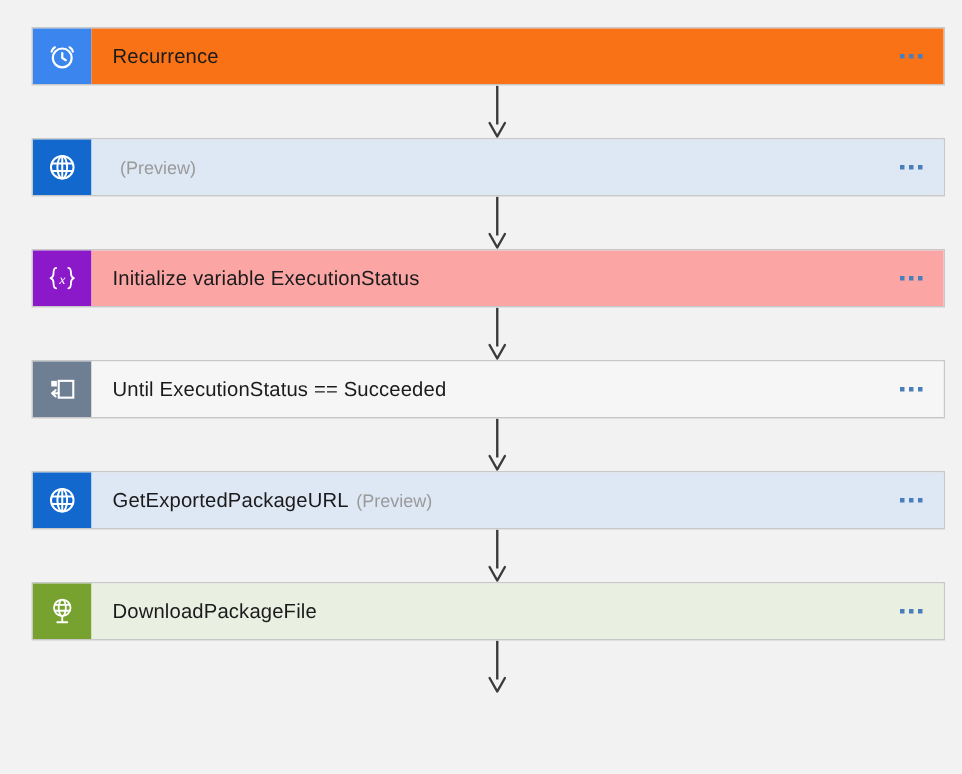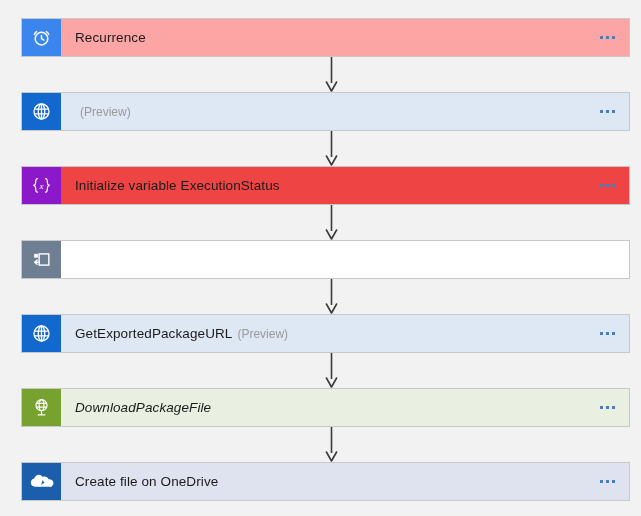--- a/index.html
+++ b/index.html
@@ -68,23 +68,23 @@
     cursor: pointer;
   }
   .card-menu i {
     display: block;
     width: 3px;
     height: 3px;
     background: #4a7ebb;
   }
 
   
-  .bg-recurrence  { background: #fca5a5; }
+  .bg-recurrence  { background: #f97316; }
   .bg-http        { background: #dee8f5; }
-  .bg-variable    { background: #ef4444; }
+  .bg-variable    { background: #fca5a5; }
   .bg-until       { background: #f6f6f6; }
   .bg-green       { background: #e9efe1; }
   .bg-onedrive    { background: #dfe3ef; }
 
   
   .tile-blue-bright { background: #3a86ee; }
   .tile-blue-dark   { background: #1368ce; }
   .tile-purple      { background: #8c19c9; }
   .tile-slate       { background: #6e7f93; }
   .tile-green       { background: #77a22f; }
@@ -195,71 +195,62 @@
     </div>
     <div class="card" style="top: 240px;">
       <div class="card-icon tile-slate">
         <svg width="21" height="21" viewBox="0 0 24 24" fill="none" stroke="#ffffff" stroke-width="1.6">
           <rect x="9.3" y="5.6" width="11.1" height="12.8"></rect>
           <rect x="3.6" y="5.6" width="4.3" height="4.3" fill="#ffffff" stroke="none"></rect>
           <path d="M9.3 15.1 H4.6" stroke-linecap="round"></path>
           <path d="M6.9 12.7 L4.3 15.1 L6.9 17.5" stroke-linecap="round" stroke-linejoin="round"></path>
         </svg>
       </div>
+      <div class="card-body bg-until">
+        <span class="card-title">Until ExecutionStatus == Succeeded</span>
+        <div style="flex: 1 1 auto;"></div>
+        <div class="card-menu" title="...">
+          <i></i>
+          <i></i>
+          <i></i>
+        </div>
+      </div>
     </div>
     <div class="card" style="top: 314px; justify-content: space-between;">
       <div class="card-icon tile-blue-dark">
         <svg width="21" height="21" viewBox="0 0 24 24" fill="none" stroke="#ffffff" stroke-width="1.5">
           <circle cx="12" cy="12" r="8.6"></circle>
           <ellipse cx="12" cy="12" rx="3.7" ry="8.6"></ellipse>
           <path d="M3.6 9.2 H20.4 M3.6 14.8 H20.4 M12 3.4 V20.6"></path>
         </svg>
       </div>
       <div class="card-body bg-http">
         <span class="card-title">GetExportedPackageURL</span>
         <span class="card-suffix">(Preview)</span>
         <div style="flex: 1 1 auto;"></div>
         <div class="card-menu" title="...">
           <i></i>
           <i></i>
           <i></i>
         </div>
       </div>
     </div>
-    <div class="card" style="top: 388px; font-style: italic;">
+    <div class="card" style="top: 388px;">
       <div class="card-icon tile-green">
         <svg width="21" height="21" viewBox="0 0 24 24" fill="none" stroke="#ffffff" stroke-width="1.4">
           <circle cx="12" cy="9.4" r="6.3"></circle>
           <ellipse cx="12" cy="9.4" rx="2.7" ry="6.3"></ellipse>
           <path d="M5.8 7.2 H18.2 M5.8 11.6 H18.2"></path>
           <path d="M12 15.7 V19.4" stroke-linecap="round"></path>
           <path d="M8.2 20.4 H15.8" stroke-linecap="round"></path>
         </svg>
       </div>
       <div class="card-body bg-green">
         <span class="card-title">DownloadPackageFile</span>
         <div style="flex: 1 1 auto;"></div>
         <div class="card-menu" title="...">
           <i></i>
           <i></i>
           <i></i>
         </div>
       </div>
     </div>
-    <div class="card" style="top: 462px;">
-      <div class="card-icon tile-onedrive">
-        <svg width="24" height="19" viewBox="0 0 28 20" fill="#ffffff">
-          <path d="M10.6 2.1 C7.9 2.1 5.6 3.9 4.9 6.4 C2.6 6.8 0.9 8.8 0.9 11.2 C0.9 13.9 3.1 16.1 5.8 16.1 H12.2 L15.6 6.3 C14.5 3.8 12.7 2.1 10.6 2.1 Z"></path>
-          <path d="M22.3 7.6 C21.9 7.6 21.5 7.65 21.1 7.75 C20.3 5.8 18.4 4.45 16.2 4.45 C14.7 4.45 13.35 5.07 12.4 6.06 C14.3 6.9 15.7 8.6 16.2 10.65 H22.3 C24.1 10.65 25.6 12.15 25.6 13.95 C25.6 15.2 24.9 16.3 23.85 16.85 L23.9 16.1 H9.6 L9.6 16.1 H22.3 C24.6 16.1 26.5 14.2 26.5 11.85 C26.5 9.5 24.6 7.6 22.3 7.6 Z"></path>
-          <path d="M9.6 16.1 H23.9 C25.9 15.7 27.4 13.95 27.4 11.85 C27.4 9.5 25.5 7.6 23.2 7.6 C22.75 7.6 22.3 7.67 21.9 7.8 C21.0 5.7 19.0 4.25 16.6 4.25 C14.55 4.25 12.75 5.33 11.7 6.95 C14.2 7.3 16.2 9.1 16.9 11.45 C16.1 11.6 9.6 16.1 9.6 16.1 Z"></path>
-        </svg>
-      </div>
-      <div class="card-body bg-onedrive">
-        <span class="card-title">Create file on OneDrive</span>
-        <div style="flex: 1 1 auto;"></div>
-        <div class="card-menu" title="...">
-          <i></i>
-          <i></i>
-          <i></i>
-        </div>
-      </div>
-    </div>
   </div>
 
 </body></html>

